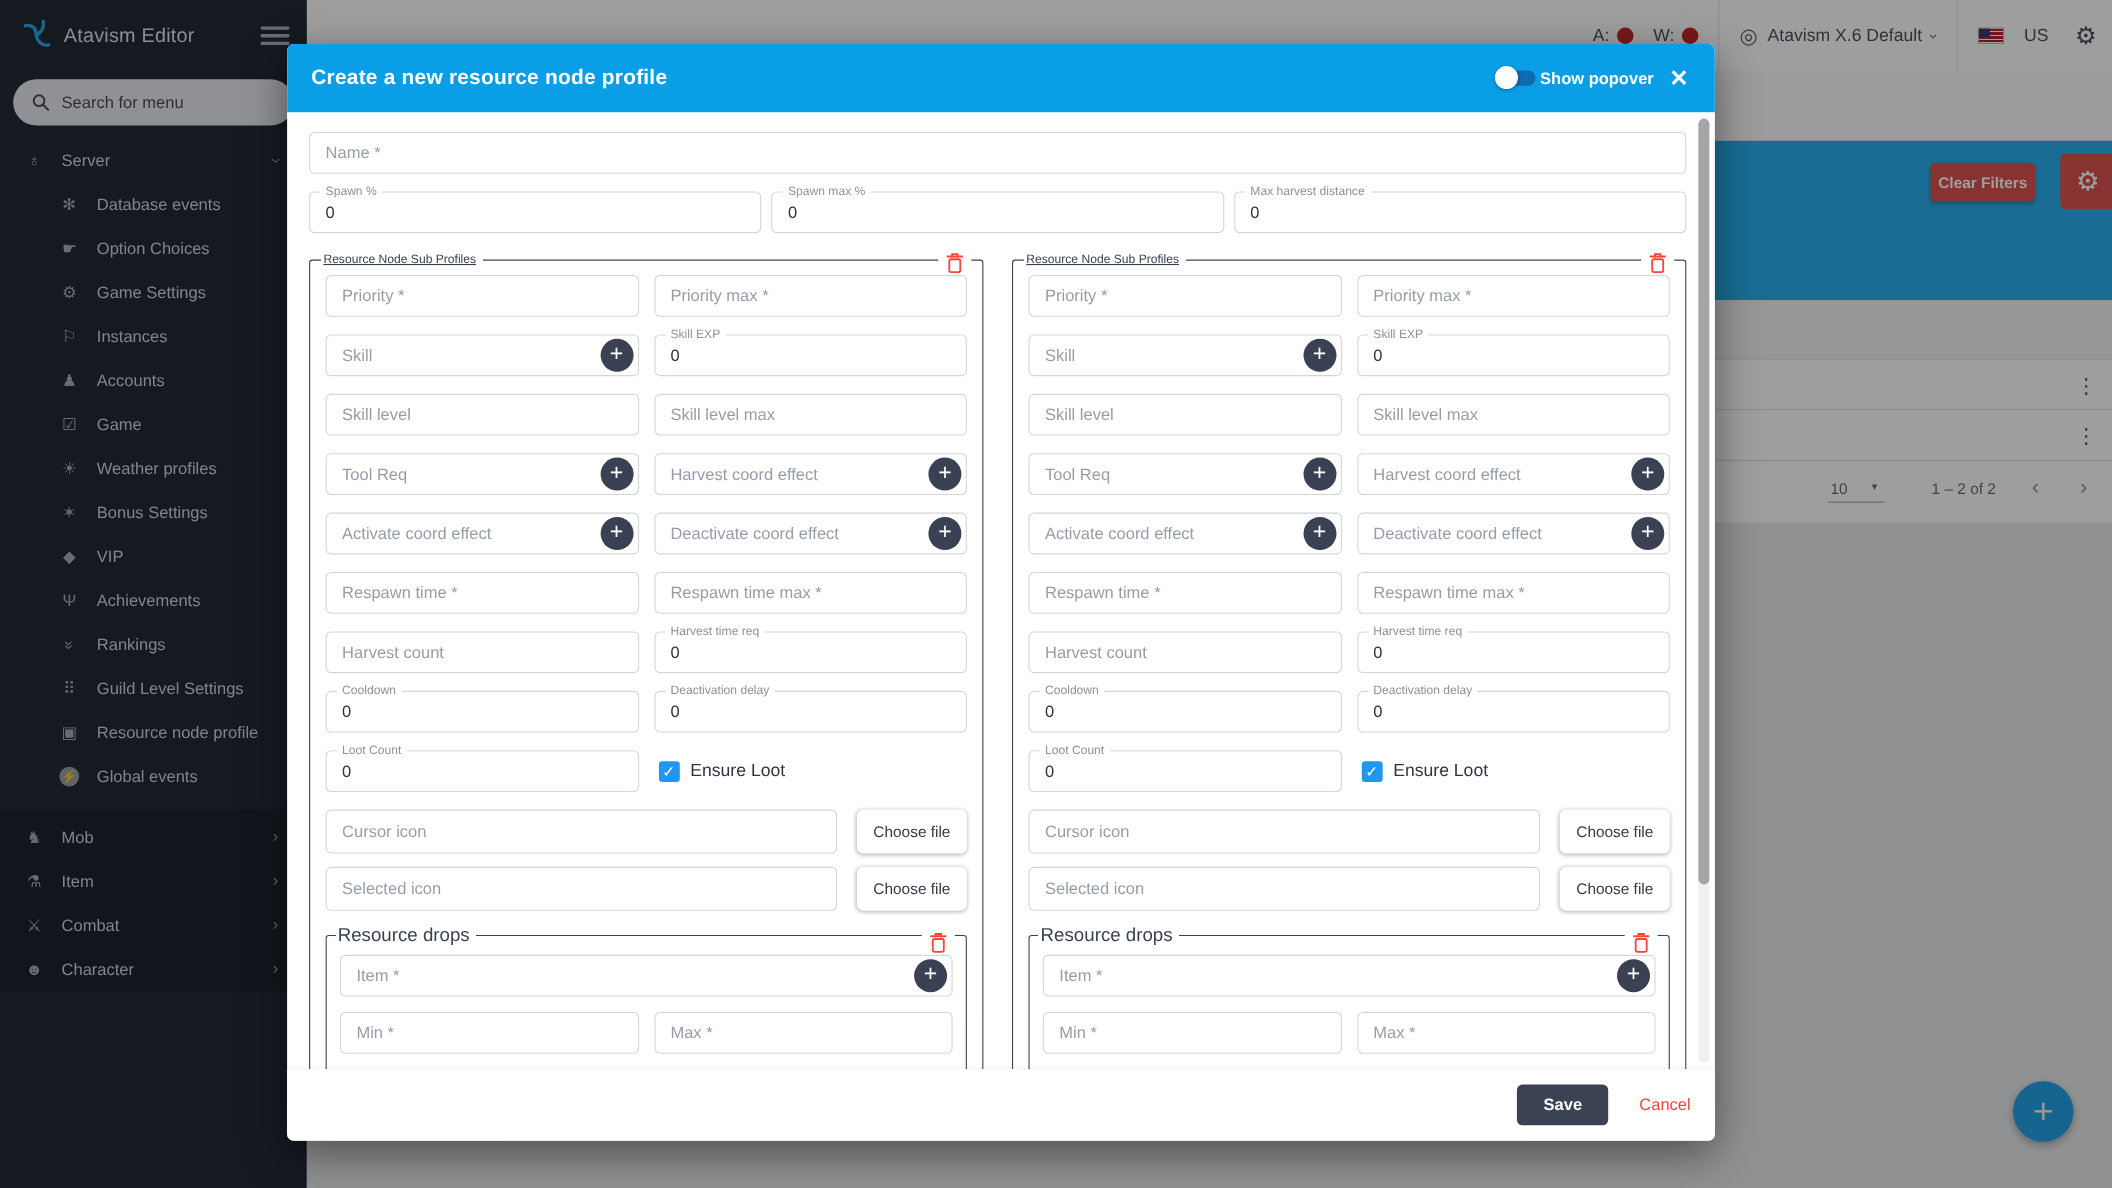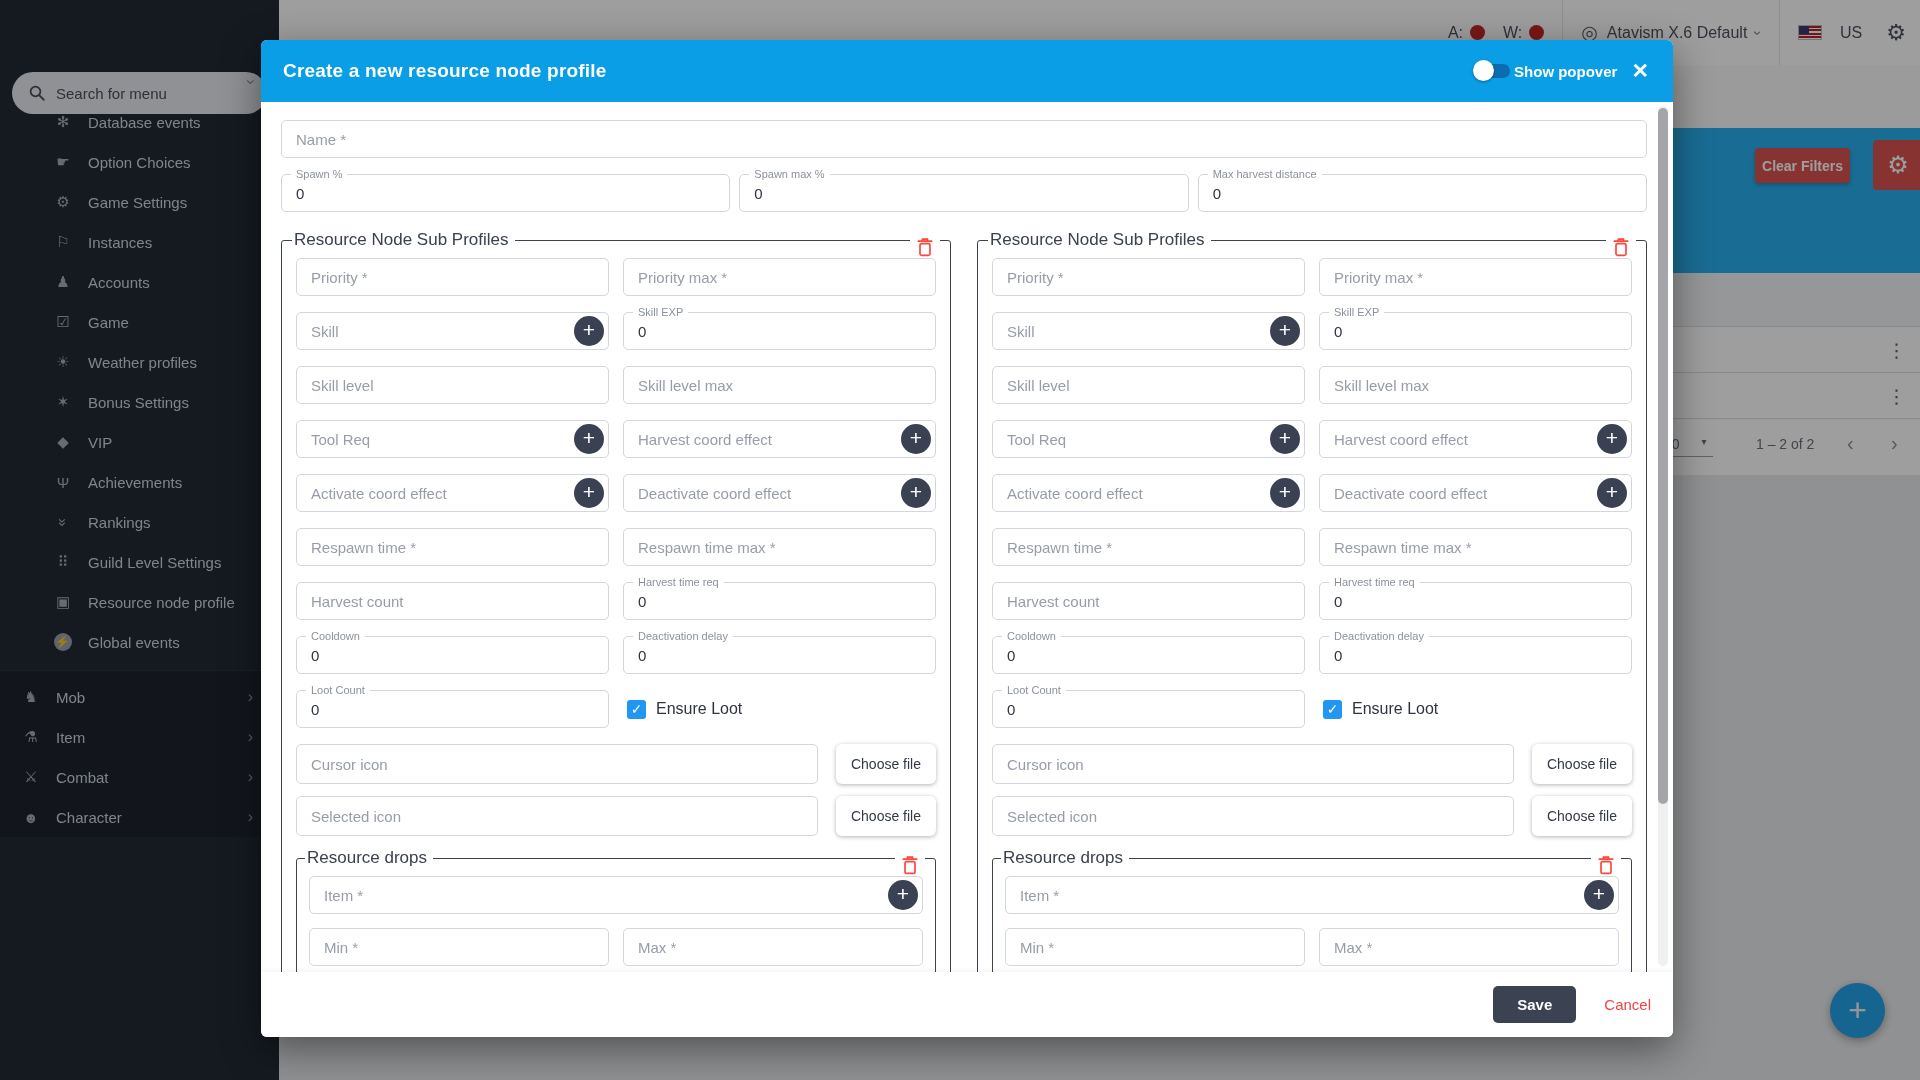--- a/index.html
+++ b/index.html
@@ -58,41 +58,41 @@
   .pchev { position:absolute; top:12px; font-size:20px; color:#8a9099; cursor:pointer; }
   .pchev.prev { left:1568px; } .pchev.next { left:1612px; }
   .below { position:absolute; left:0; top:410px; width:1641px; height:605px; background:#e9eaec; }
 
   .fab { position:absolute; left:1830px; top:983px; width:55px; height:55px; border-radius:50%; background:var(--accent,#22a3e9); color:#eef3f6; display:flex; align-items:center; justify-content:center; font-size:32px; z-index:1; cursor:pointer; box-shadow:0 3px 8px rgba(0,0,0,.3); }
 
   
   .overlay { position:absolute; inset:0; background:rgba(0,0,0,.38); z-index:2; }
 
   
-  .modal { position:absolute; left:261px; top:40px; width:1412px; height:997px; background:#fff; border-radius:6px; z-index:3; box-shadow:0 12px 40px rgba(0,0,0,.45); overflow:hidden; }
+  .modal { position:absolute; left:261px; top:40px; width:1298px; height:997px; background:#fff; border-radius:6px; z-index:3; box-shadow:0 12px 40px rgba(0,0,0,.45); overflow:hidden; }
   .mhead { height:62px; background:var(--header_blue,#0a9ee6); display:flex; align-items:center; padding:0 24px 0 22px; }
   .mtitle { color:#fff; font-size:19px; font-weight:bold; flex:1; letter-spacing:.2px; }
   .mright { display:flex; align-items:center; gap:0; }
   .toggle { position:relative; width:34px; height:14px; border-radius:7px; background:var(--toggle_track,#0d6bb0); display:inline-block; cursor:pointer; margin-right:4px; }
   .toggle .knob { position:absolute; left:-3px; top:-4px; width:21px; height:21px; border-radius:50%; background:#fff; box-shadow:0 1px 3px rgba(0,0,0,.35); }
   .toglbl { color:#fff; font-size:15px; font-weight:bold; }
   .mclose { color:#fff; font-size:21px; font-weight:bold; margin-left:14px; cursor:pointer; }
 
   .mbody { position:relative; height:870px; overflow:hidden; padding:18px 26px 0 20px; }
   .fld { position:relative; height:38px; border:1px solid #d3d6db; border-radius:5px; background:#fff; display:flex; align-items:center; padding:0 14px; }
   .fld input { border:0; outline:0; flex:1; background:transparent; font-family:inherit; font-size:15px; color:#2e3440; min-width:0; }
   .fld input::placeholder { color:#979da7; }
   .flabel { position:absolute; top:-8px; left:9px; font-size:11px; color:#8b929c; background:#fff; padding:0 5px; line-height:14px; }
   .plus { position:absolute; right:4px; top:50%; transform:translateY(-50%); width:30px; height:30px; border-radius:50%; background:var(--plus_btn,#3a4152); color:#fff; display:flex; align-items:center; justify-content:center; font-size:21px; cursor:pointer; padding-bottom:2px; }
   .name-row { margin-bottom:16px; }
   .toprow { display:grid; grid-template-columns:1fr 1fr 1fr; gap:9px; margin-bottom:18px; }
 
   .sections { display:grid; grid-template-columns:1fr 1fr; gap:26px; }
   fieldset.sect { border:1px solid #3c4350; border-radius:3px; padding:8px 14px 14px; position:relative; min-width:0; }
-  fieldset.sect > legend { font-size:17px; color:#3a414e; padding:0 6px 0 2px; margin-left:-4px; }
+  fieldset.sect > legend { font-size:11px; color:#3a414e; padding:0 6px 0 2px; margin-left:-4px;text-decoration:underline; }
   .trash { position:absolute; top:-14px; right:10px; background:#fff; padding:0 5px; cursor:pointer; line-height:0; }
   .frow { display:grid; grid-template-columns:1fr 1fr; gap:14px; margin-bottom:16px; min-width:0; }
   .ensure { display:flex; align-items:center; gap:10px; font-size:16px; color:#2e3440; padding-left:4px; }
   .cb { width:19px; height:19px; border-radius:3px; background:var(--checkbox,#2196f3); color:#fff; font-size:14px; display:flex; align-items:center; justify-content:center; cursor:pointer; }
   .filerow { display:grid; grid-template-columns:1fr 100px; gap:18px; margin-bottom:12px; align-items:center; }
   .filerow .fld { height:40px; }
   .choose-btn { height:40px; background:#fff; border:0; border-radius:6px; box-shadow:0 1px 4px rgba(0,0,0,.3); font-size:14px; color:#333946; font-family:inherit; cursor:pointer; }
   fieldset.drops { border:1px solid #3c4350; border-radius:3px; padding:8px 12px 12px; position:relative; margin-top:6px; min-width:0; }
   fieldset.drops > legend { font-size:17px; color:#3a414e; padding:0 6px 0 2px; margin-left:-4px; }
   .itemrow { margin-bottom:14px; }
@@ -103,20 +103,33 @@
   .mfoot { position:absolute; left:0; bottom:0; width:100%; height:65px; background:#fff; display:flex; align-items:center; justify-content:flex-end; padding-right:22px; gap:28px; box-shadow:0 -1px 5px rgba(0,0,0,.06); }
   .save { background:var(--save_btn,#3b4252); color:#fff; border:0; border-radius:5px; padding:10px 24px; font-size:15px; font-weight:bold; font-family:inherit; cursor:pointer; }
   .cancel { background:none; border:0; color:#ef4444; font-size:15px; font-family:inherit; cursor:pointer; }
 </style>
 </head>
 <body>
 
 <div id="stage" data-name="screen">
 
   <aside class="sidebar" data-name="sidebar">
+    <div class="side-head" data-name="sidebar-header">
+      <svg class="logo" data-name="atavism-logo-icon" viewBox="0 0 24 24" fill="none" stroke="#2aa6e8" stroke-width="2.4" stroke-linecap="round">
+        <path d="M12 12 C 12 7 9 4 4 5"></path>
+        <path d="M12 12 C 16 10 18 6 17 2"></path>
+        <path d="M12 12 C 13 17 16 20 21 19"></path>
+      </svg>
+      <span class="app-title" data-name="app-title">Atavism Editor</span>
+      <div class="hamburger" data-name="menu-icon">
+          <i></i>
+          <i></i>
+          <i></i>
+        </div>
+    </div>
     <div class="search" data-name="menu-search">
       <svg data-name="search-icon" width="18" height="18" viewBox="0 0 24 24" fill="none" stroke="#4a505a" stroke-width="2.4" stroke-linecap="round">
         <circle cx="10" cy="10" r="6.5"></circle>
           <line x1="15.5" y1="15.5" x2="21" y2="21"></line>
       </svg>
       <input data-name="search-input" placeholder="Search for menu" style="">
     </div>
     <div style="margin-top:62px;">
       <div class="side-item top" data-name="sidebar-item-server">
         <span class="glyph" data-name="globe-icon">♁</span>

